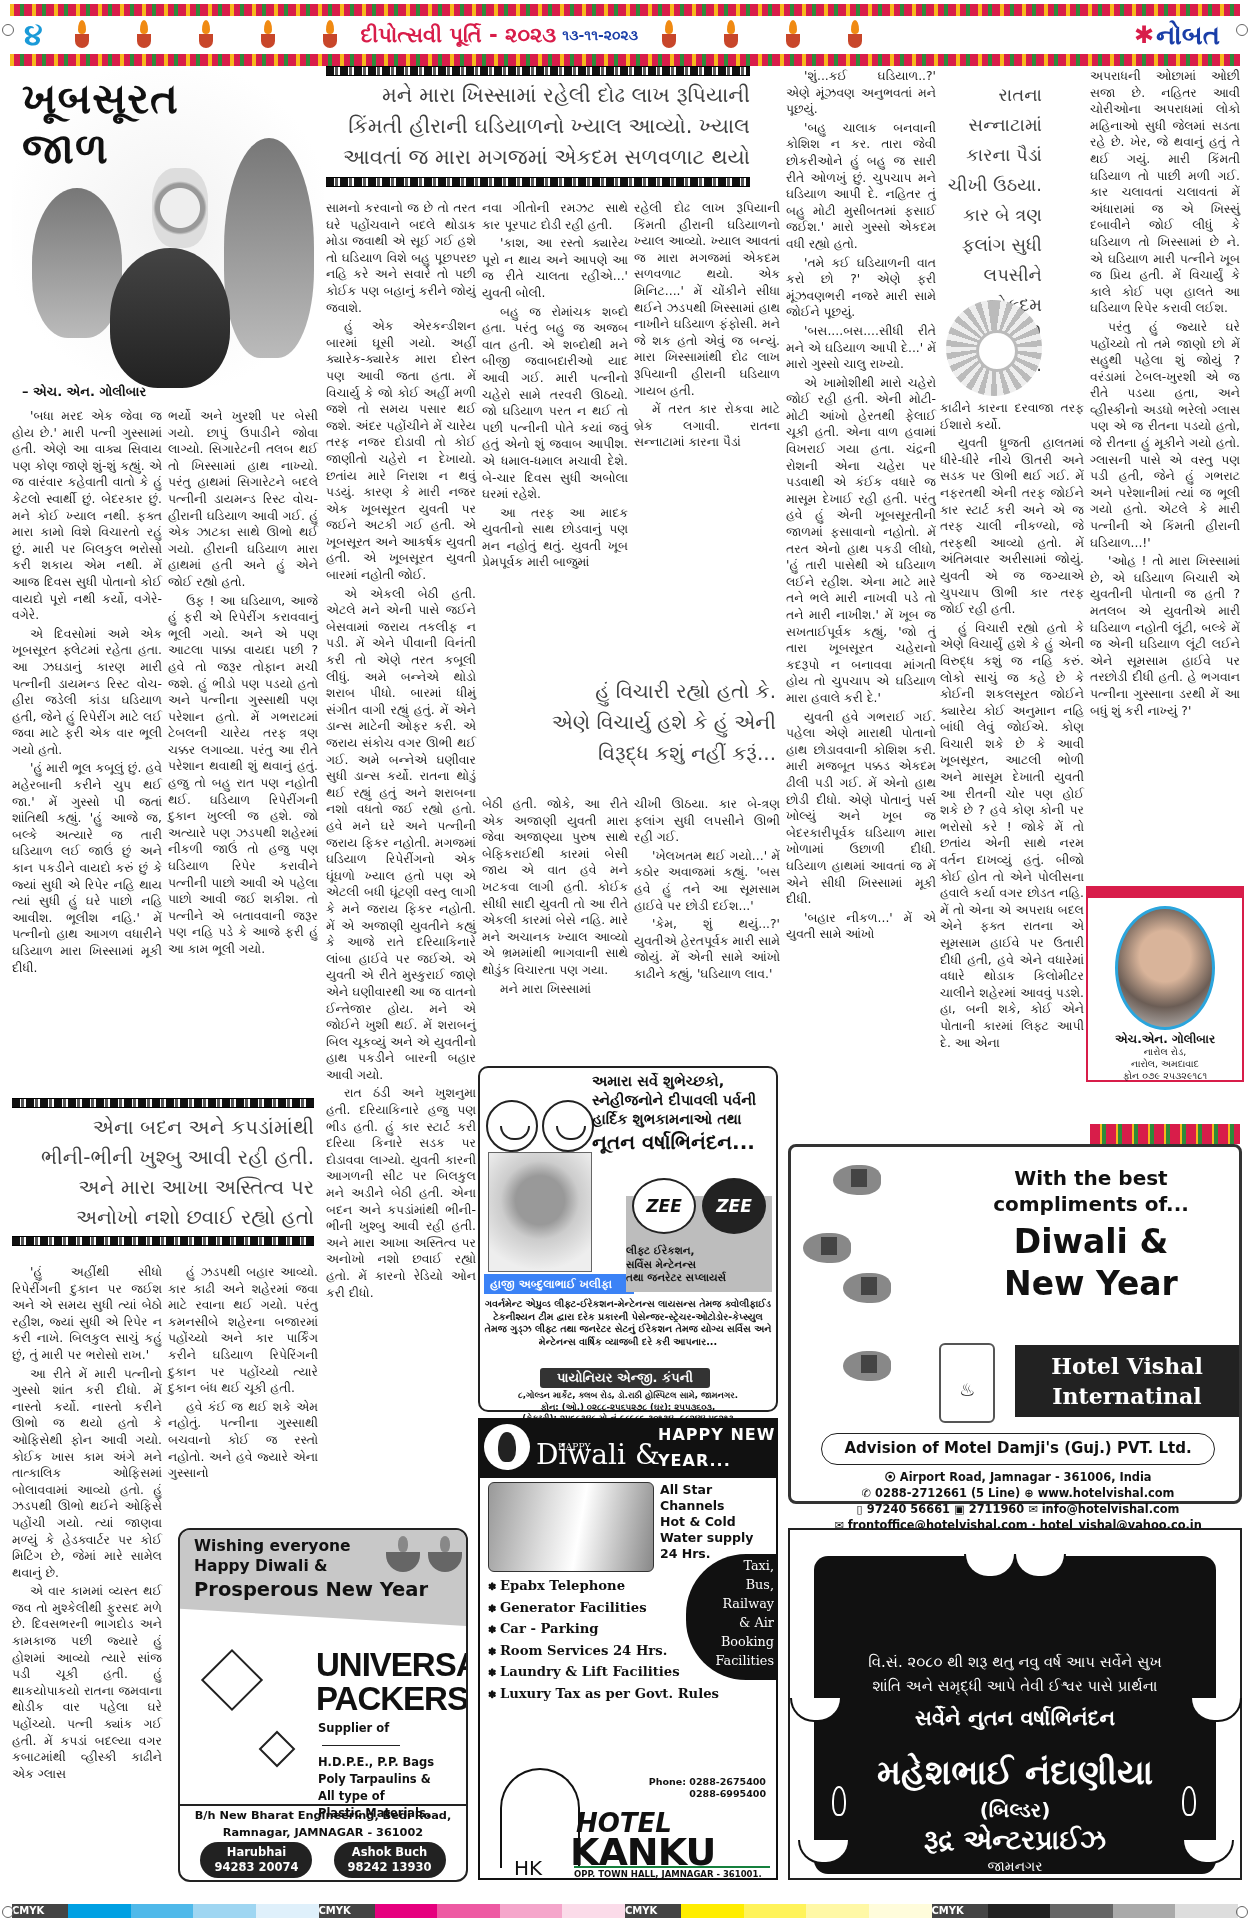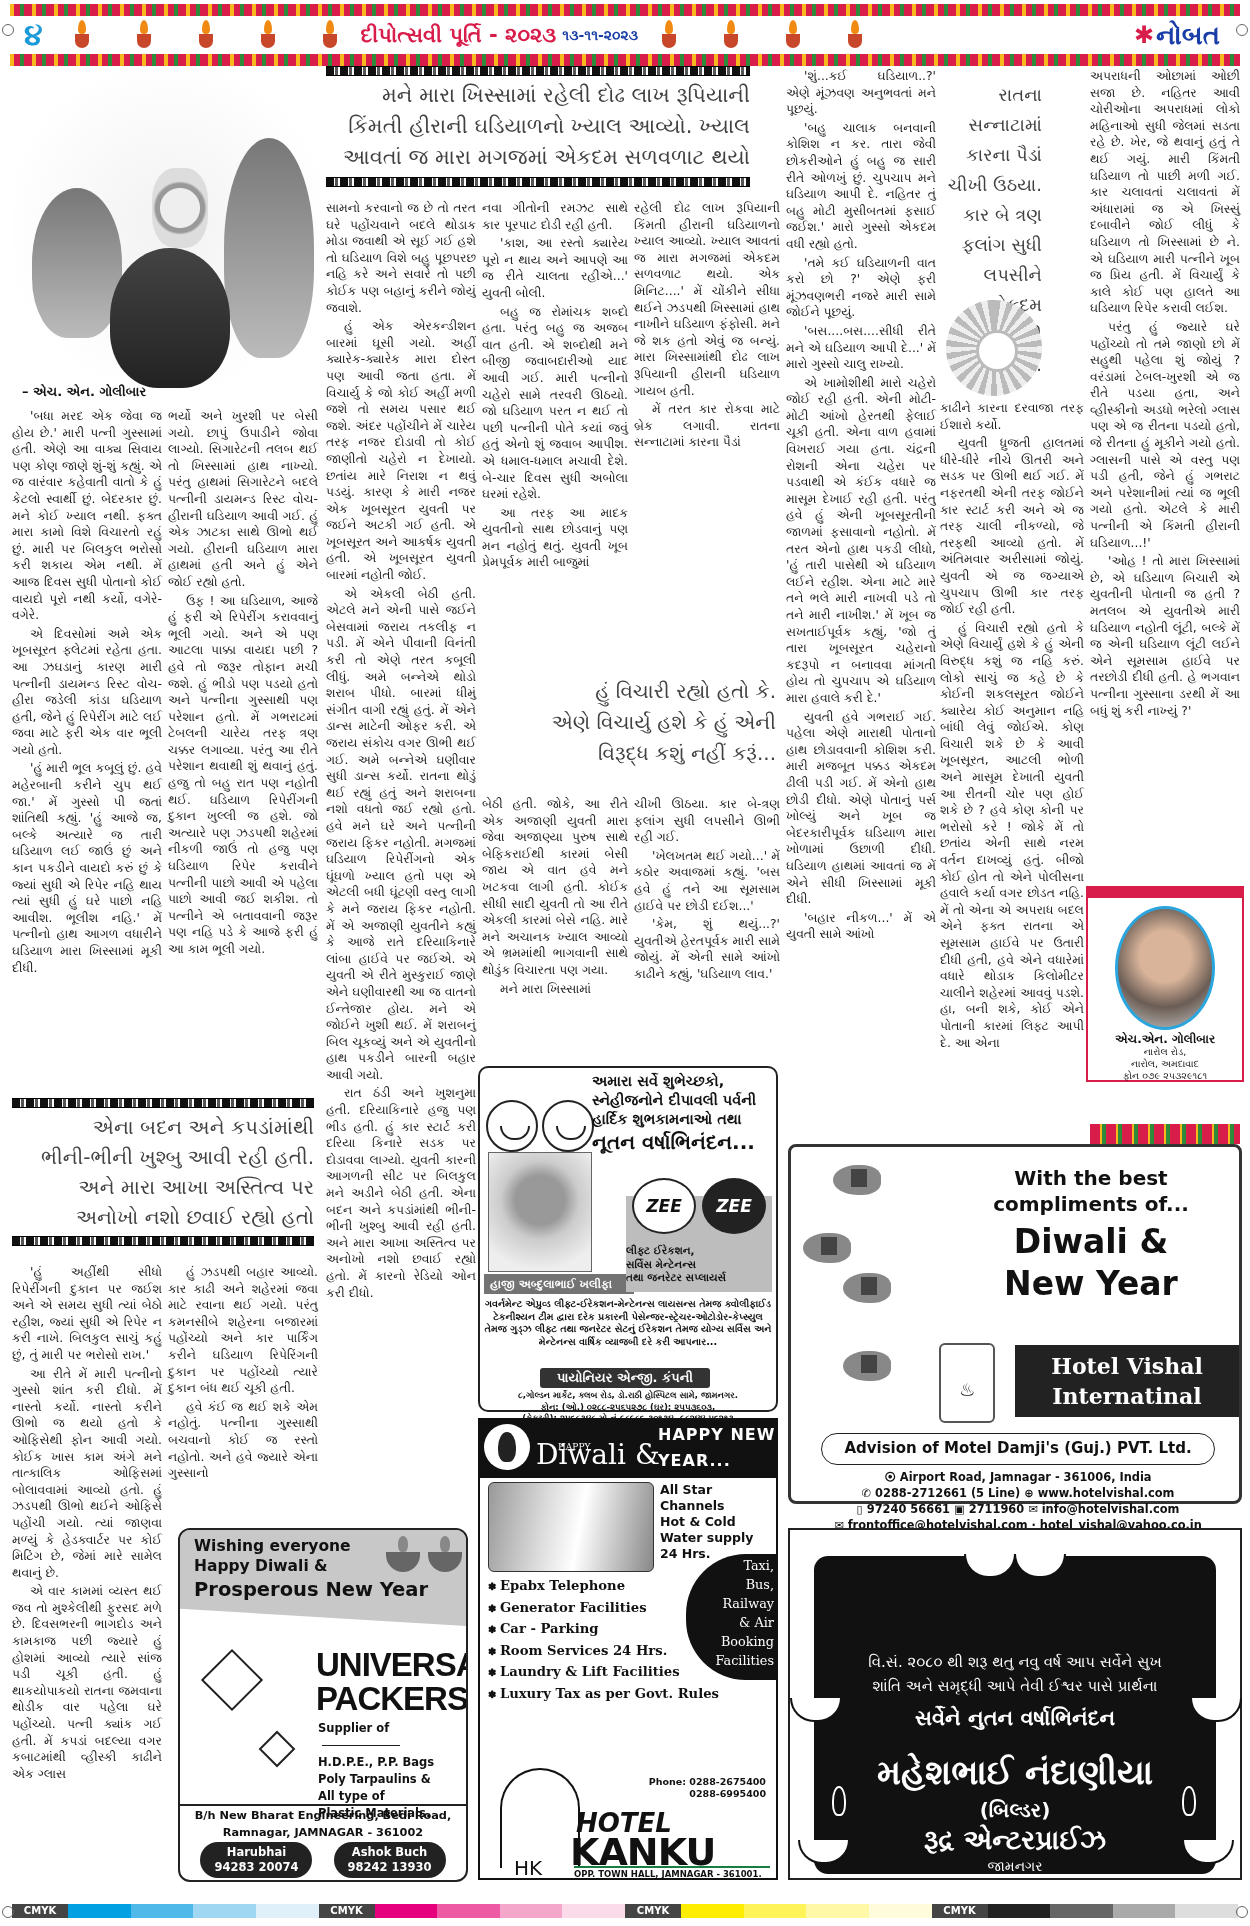--- a/index.html
+++ b/index.html
@@ -49,21 +49,21 @@
   .author-name{font-size:12px;font-weight:bold}
   .author-line{font-size:9.5px;line-height:12px}
   
   .ad{background:#fff;border:2px solid #222}
   .ad-zee{left:478px;top:1066px;width:300px;height:346px;border-radius:10px}
   .ad-zee .head{position:absolute;left:112px;top:4px;width:182px;font-weight:bold;font-size:14.5px;line-height:19px}
   .ad-zee .head .big{font-size:20px;line-height:26px}
   .diya-circ{position:absolute;width:52px;height:52px;border:2px solid #222;border-radius:50%;top:32px}
   .diya-circ:after{content:"";position:absolute;left:12px;top:24px;width:26px;height:12px;border:2px solid #222;border-top:none;border-radius:0 0 14px 14px}
   .ad-zee .photo{position:absolute;left:8px;top:84px;width:104px;height:120px;border:1px solid #666;background:radial-gradient(circle at 50% 40%,#999 0 28%,#ccc 45%,#eee 80%)}
-  .ad-zee .name-bar{position:absolute;left:4px;top:206px;width:150px;height:20px;background:#737373;color:#fff;font-size:11.5px;font-weight:bold;line-height:20px;padding-left:6px}
+  .ad-zee .name-bar{position:absolute;left:4px;top:206px;width:150px;height:20px;background:#3b82f6;color:#fff;font-size:11.5px;font-weight:bold;line-height:20px;padding-left:6px}
   .ad-zee .logos{position:absolute;left:146px;top:128px;width:146px;height:96px;background:#bdbdbd}
   .zee-logo{position:absolute;top:-18px;width:64px;height:56px;border-radius:50%;border:2px solid #222;background:#fff;font-weight:bold;font-style:italic;font-size:17px;text-align:center;line-height:52px}
   .zee-logo.dark{background:#222;color:#fff}
   .ad-zee .services{position:absolute;left:146px;top:176px;width:146px;text-align:left;font-size:10.5px;font-weight:bold;line-height:13.5px}
   .ad-zee .desc{position:absolute;left:4px;top:230px;width:288px;text-align:center;font-size:9.6px;font-weight:bold;line-height:12.6px}
   .ad-zee .company{position:absolute;left:60px;top:300px;width:170px;height:20px;background:#333;color:#fff;text-align:center;font-weight:bold;font-size:13px;line-height:20px;border-radius:3px}
   .ad-zee .addr{position:absolute;left:4px;top:322px;width:288px;text-align:center;font-size:8.6px;line-height:11.5px;font-weight:bold}
   .ad-kanku{left:478px;top:1418px;width:300px;height:462px;background:#fff;border:2px solid #111}
   .ad-kanku .topbar{position:absolute;left:0;top:0;width:100%;height:58px;background:#111;color:#fff}
   .kanku-diya{position:absolute;left:4px;top:4px;width:46px;height:46px;border-radius:50%;background:#fff}
@@ -113,21 +113,21 @@
   .ad-builder .l4{position:absolute;left:0;top:242px;width:100%;font-size:20px;font-weight:bold}
   .ad-builder .l5{position:absolute;left:0;top:268px;width:100%;font-size:27px;font-weight:bold}
   .ad-builder .l6{position:absolute;left:0;top:302px;width:100%;font-size:14px;font-weight:normal}
   .bd-diya{position:absolute;width:52px;height:24px;border:2px solid #fff;border-top:none;border-radius:0 0 26px 26px;background:#111}
   .bd-diya.w{background:#fff;border-color:#111}
   .bd-flame{position:absolute;width:14px;height:30px;border:2px solid #fff;border-radius:50% 50% 40% 40%}
   .flower-band{left:1090px;top:1124px;width:150px;height:20px;background:repeating-linear-gradient(90deg,#d81d4a 0 10px,#f6b81c 10px 12px,#2e8b3a 12px 16px)}
   
   .cmyk{left:12px;top:1904px;width:1226px;height:14px;display:flex}
   .cmyk span{flex:1;height:14px}
-  .cmyk .lbl{flex:0 0 56px;background:#444;color:#fff;font-size:10px;font-weight:bold;line-height:14px;text-align:center}
+  .cmyk .lbl{flex:0 0 56px;background:#444;color:#fff;font-size:10px;font-weight:bold;line-height:14px;}
 </style>
 </head>
 <body>
 
 <div class="abs header">
   <div class="scallop-top"></div>
   <div class="inner">
     <span class="page-num">૪</span>
     <span class="lamp"></span>
     <span class="lamp"></span>
@@ -144,20 +144,24 @@
         <span class="star">✱</span>
         <span>નોબત</span>
       </span>
   </div>
   <div class="scallop-bot"></div>
 </div>
 <div class="abs regmark" style="left:2px;top:24px"></div>
 <div class="abs regmark" style="left:1236px;top:24px"></div>
 
 <div class="abs story-art">
+  <div class="story-title">
+    <div>ખૂબસૂરત</div>
+    <div>જાળ</div>
+  </div>
   <div class="fig" style="left:140px;top:100px;width:56px;height:80px;border-radius:40%;background:radial-gradient(circle,#eee 0 40%,#999 42% 50%,#ddd 55%)"></div>
   <div class="fig" style="left:20px;top:120px;width:90px;height:150px"></div>
   <div class="fig" style="left:212px;top:70px;width:90px;height:220px"></div>
   <div class="fig" style="left:98px;top:180px;width:120px;height:140px;background:linear-gradient(#444,#222)"></div>
 </div>
 <div class="abs byline">– એચ. એન. ગોલીબાર</div>
 
 <div class="abs pull pull-main">
   <div class="deco-band"></div>
   <div class="txt">

